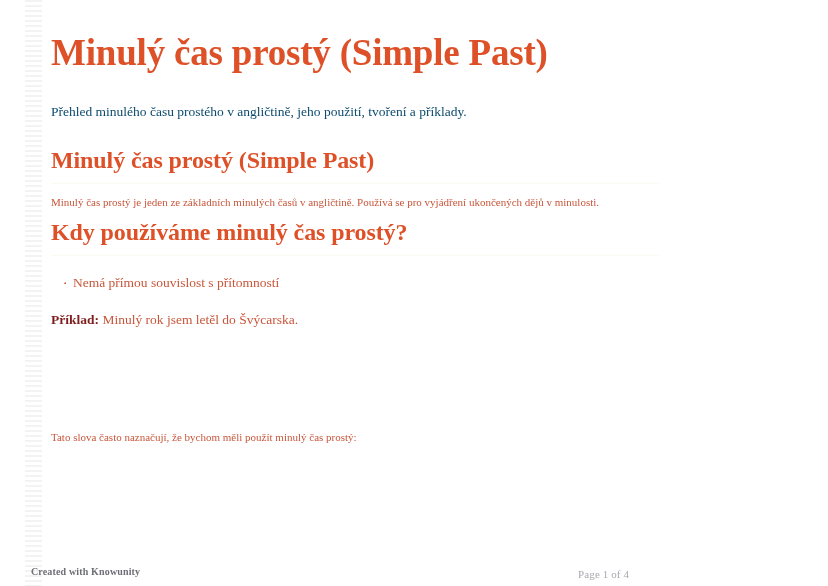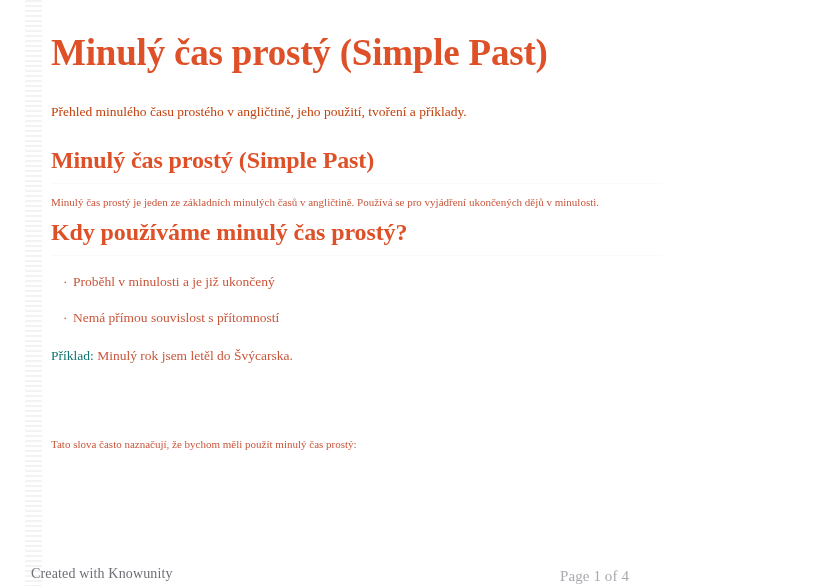--- a/index.html
+++ b/index.html
@@ -62,21 +62,21 @@
   }
 
   p.doc-subtitle {
     margin: 0;
     padding: 0;
     position: absolute;
     top: 103px;
     left: 0;
     font-size: 13.5px;
     line-height: 1.4;
-    color: #c2410c;
+    color: #0c4a6e;
   }
 
   .section {
     position: absolute;
     left: 0;
     right: 0;
   }
 
   h2.section-heading {
     margin: 0;
@@ -122,39 +122,39 @@
 
   p.example-line {
     margin: 0;
     padding: 0;
     font-size: 13.5px;
     line-height: 1.45;
     color: #C8563B;
   }
 
   p.example-line .example-label {
-    font-weight: normal;
-    color: #0f766e;
+    font-weight: bold;
+    color: #7f1d1d;
   }
 
   #footer-left {
     position: absolute;
     left: 31px;
     top: 566px;
-    font-size: 14px;
-    font-weight: normal;
+    font-size: 10px;
+    font-weight: bold;
     color: #6E6E76;
     letter-spacing: 0.15px;
   }
 
   #footer-right {
     position: absolute;
     right: 31px;
     top: 568px;
-    font-size: 15px;
+    font-size: 11px;
     color: #A9A9B0;
     letter-spacing: 0.1px;
   }
 </style>
 </head>
 <body>
 
 <div id="page">
 
   <div id="left-band"></div>
@@ -169,35 +169,34 @@
       <h2 class="section-heading">Minulý čas prostý (Simple Past)</h2>
       <p class="section-text" style="margin-top:11px;">Minulý čas prostý je jeden ze základních minulých časů v angličtině. Používá se pro vyjádření ukončených dějů v minulosti.</p>
     </div>
 
     <div class="section" style="top:219px;">
       <h2 class="section-heading">Kdy používáme minulý čas prostý?</h2>
 
       <ul class="bullet-list" style="margin-top:16px;">
         <li>
           <span class="bullet-dot">·</span>
-          <span>Proběhl v minulosti a je již ukončený</span>
         </li>
         <li style="margin-top:17px;">
           <span class="bullet-dot">·</span>
           <span>Nemá přímou souvislost s přítomností</span>
         </li>
       </ul>
 
       <p class="example-line" style="margin-top:18px;">
         <span class="example-label">Příklad:</span><span> Minulý rok jsem letěl do Švýcarska.</span>
       </p>
     </div>
 
     <div class="section" style="top:408px;">
-      <p class="section-text" style="margin-top:29px;">Tato slova často naznačují, že bychom měli použít minulý čas prostý:</p>
+      <p class="section-text" style="margin-top:22px;">Tato slova často naznačují, že bychom měli použít minulý čas prostý:</p>
     </div>
 
   </div>
 
   <div id="footer-left">Created with Knowunity</div>
 
   <div id="footer-right">Page 1 of 4</div>
 
 </div>
 

